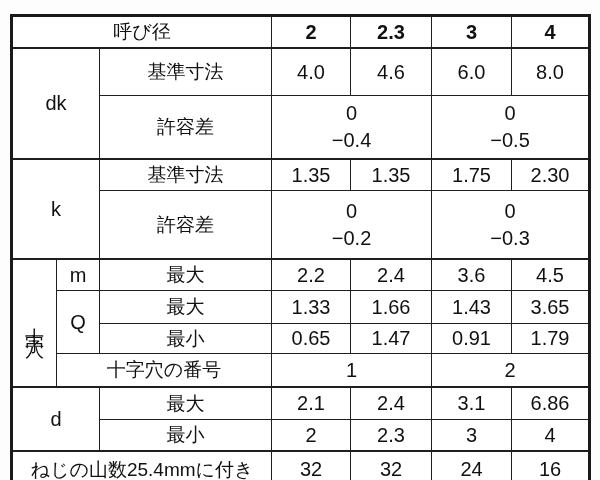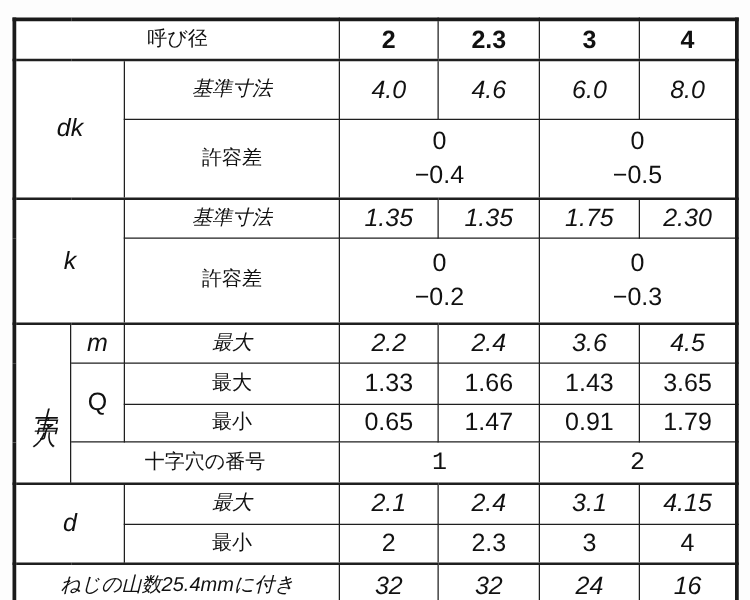--- a/index.html
+++ b/index.html
@@ -20,33 +20,33 @@
   td{
     border:1px solid #1f1f1f;
     text-align:center;
     vertical-align:middle;
     padding:0;
     font-size:20px;
     line-height:1.15;
     overflow:hidden;
     white-space:nowrap;
   }
-  td.cjk{font-size:16px;margin-top:37px;}
+  td.cjk{font-size:19px;margin-top:37px;}
   td.hnum{font-weight:bold;}
-  tr.sect > td{border-top-width:2px;font-style:italic;}
+  tr.sect > td{border-top-width:2px;}
   
   tr.r1 td{height:30px;}
   tr.r2 td{height:46px;}
   tr.r3 td{height:62px;}
   tr.r4 td{height:30px;}
   tr.r5 td{height:67px;}
   tr.r6 td{height:30px;}
   tr.r7 td{height:32px;}
   tr.r8 td{height:29px;}
-  tr.r9 td{height:32px;font-family:Liberation Mono, monospace;}
+  tr.r9 td{height:32px;}
   tr.r10 td{height:31px;}
   tr.r11 td{height:30px;}
   tr.r12 td{height:35px;}
   
   .tol-line{display:block;line-height:27px;font-size:20px;}
   
   td.vert span{
     writing-mode:vertical-rl;
     text-orientation:upright;
     letter-spacing:0.30em;
@@ -154,21 +154,21 @@
       <td colspan="2">1</td>
       <td colspan="2">2</td>
     </tr>
 
     <tr class="r10 sect">
       <td colspan="2" rowspan="2">d</td>
       <td class="cjk">最大</td>
       <td>2.1</td>
       <td>2.4</td>
       <td>3.1</td>
-      <td>4.15</td>
+      <td>6.86</td>
     </tr>
 
     <tr class="r11">
       <td class="cjk">最小</td>
       <td>2</td>
       <td>2.3</td>
       <td>3</td>
       <td>4</td>
     </tr>
 

